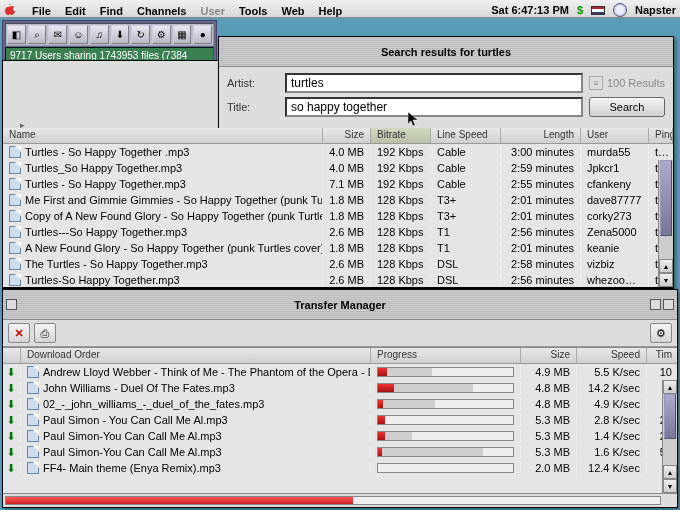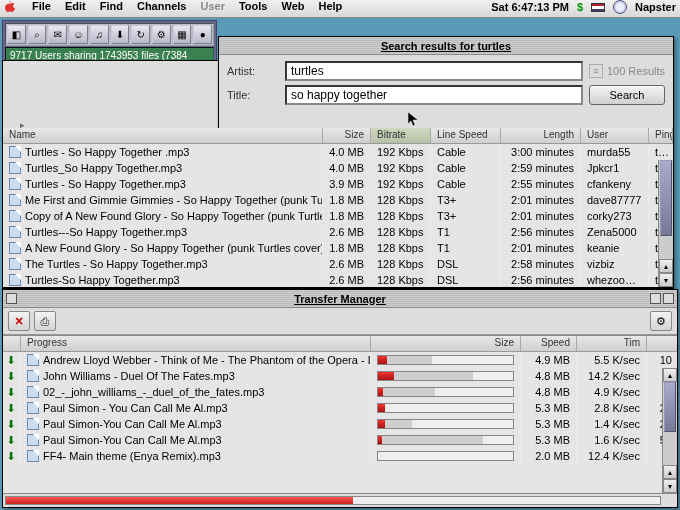--- a/index.html
+++ b/index.html
@@ -1,35 +1,35 @@
 <!DOCTYPE html>
 <html><head>
 <meta charset="utf-8">
 <style>
 * { margin: 0; padding: 0; box-sizing: border-box; font-family: "Geneva", "Charcoal", sans-serif; font-size: 11px; }
 body { width: 680px; height: 510px; background: #5a9bb8; overflow: hidden; position: relative; }
 
-.menubar { height: 18px; background: linear-gradient(#f0f0f0, #d8d8d8); border-bottom: 1px solid #888; display: flex; align-items: flex-start; padding: 0 4px; gap: 14px; }
+.menubar { height: 18px; background: linear-gradient(#f0f0f0, #d8d8d8); border-bottom: 1px solid #888; display: flex; align-items: flex-end; padding: 0 4px; gap: 14px; }
 .menubar .apple { width: 14px; height: 14px; display: flex; align-items: center; }
 .menubar .menu-item { cursor: default; font-weight: bold; color: #000; }
 .menubar .menu-item.dim { color: #888; }
 .menubar .right { margin-left: auto; display: flex; gap: 8px; align-items: center; }
 .menubar .clock { font-weight: bold; }
 .apple svg { width: 12px; height: 12px; }
 
 .toolbar { background: #668; border: 1px solid #446; margin: 2px 2px 0 2px; padding: 2px; width: 215px; }
 .toolbar-row { display: flex; gap: 2px; padding: 1px; background: #bbc; border: 1px inset #99a; }
 .tbtn { width: 19px; height: 19px; background: linear-gradient(#e8e8f0, #b8b8c8); border: 1px outset #ccd; display: flex; align-items: center; justify-content: center; font-size: 10px; }
 .status-strip { background: #3a8050; color: #fff; font-size: 10px; padding: 2px 4px; border: 1px inset #265; margin-top: 1px; }
 
 .window { position: absolute; background: #ddd; border: 1px solid #000; box-shadow: 2px 2px 4px rgba(0,0,0,.4); display: flex; flex-direction: column; }
 .win-search { left: 218px; top: 36px; right: 6px; height: 253px; }
 .win-search-left-extend { position: absolute; left: 2px; top: 60px; width: 216px; height: 229px; background: #ddd; border: 1px solid #000; border-right: none; }
 
-.titlebar { height: 18px; background: repeating-linear-gradient(#ccc, #ccc 1px, #bbb 1px, #bbb 2px); border-bottom: 1px solid #888; display: flex; align-items: center; justify-content: center; font-weight: bold; position: relative; text-decoration: underline; }
+.titlebar { height: 30px; background: repeating-linear-gradient(#ccc, #ccc 1px, #bbb 1px, #bbb 2px); border-bottom: 1px solid #888; display: flex; align-items: center; justify-content: center; font-weight: bold; position: relative; }
 .titlebar .tb-left { position: absolute; left: 3px; display: flex; gap: 2px; }
 .titlebar .tb-right { position: absolute; right: 3px; display: flex; gap: 2px; }
 .tb-box { width: 11px; height: 11px; background: #ddd; border: 1px solid #555; }
 
 .search-form { padding: 6px 8px; display: grid; grid-template-columns: 52px 1fr auto; gap: 4px 6px; align-items: center; background: #ddd; }
 .search-form label { text-align: left; color: #333; }
 .search-form input[type=text] { height: 20px; border: 2px inset #888; padding: 0 4px; font-size: 12px; background: #fff; }
 .btn { height: 20px; min-width: 74px; background: linear-gradient(#f4f4f4,#d0d0d0); border: 1px solid #666; border-radius: 3px; font-size: 11px; padding: 0 8px; display: inline-flex; align-items: center; justify-content: center; box-shadow: inset 0 1px 0 #fff; }
 .btn.wide { min-width: 74px; }
 .results-meta { display: flex; align-items: center; gap: 4px; color: #888; }
@@ -168,21 +168,21 @@
         <div>Cable</div>
   <div class="num">2:59 minutes</div>
         <div>Jpkcr1</div>
         <div>timeout</div>
       </div>
       <div class="gr cols-search">
         <div class="name">
           <span class="file-icon"></span>
           <span>Turtles - So Happy Together.mp3</span>
         </div>
-  <div class="num">3.9 MB</div>
+  <div class="num">7.1 MB</div>
         <div>192 Kbps</div>
         <div>Cable</div>
   <div class="num">2:55 minutes</div>
         <div>cfankeny</div>
         <div>timeout</div>
       </div>
       <div class="gr cols-search">
         <div class="name">
           <span class="file-icon"></span>
           <span>Me First and Gimmie Gimmies - So Happy Together (punk Turtles co…</span>
@@ -275,20 +275,21 @@
   </div>
   <div class="tm-toolbar">
     <div class="icon-btn red">✕</div>
     <div class="icon-btn">⎙</div>
     <div class="sp"></div>
     <div class="icon-btn">⚙</div>
   </div>
   <div class="grid" style="position:relative">
     <div class="gh cols-tm" id="tm-head">
         <div></div>
+        <div>Download Order</div>
         <div>Progress</div>
         <div class="num">Size</div>
         <div class="num">Speed</div>
         <div class="num">Tim</div>
       </div>
     <div class="gbody tm-body" id="tm-body" style="position:relative;flex:1">
       <div class="gr cols-tm">
           <div><span class="arrow-down">⬇</span></div>
   <div class="name">
             <span class="file-icon"></span>

